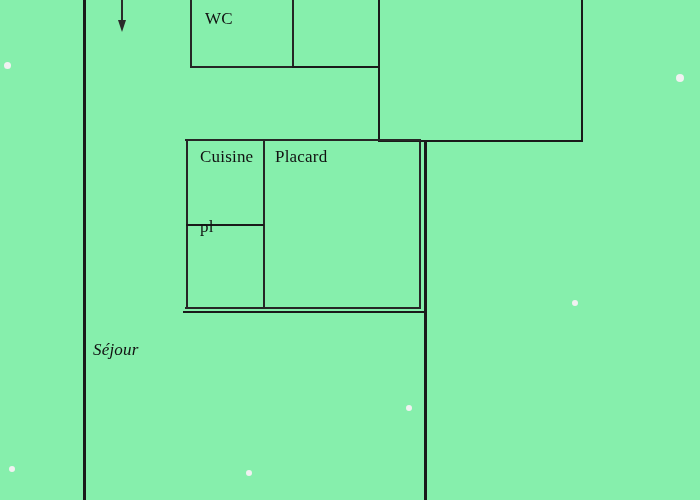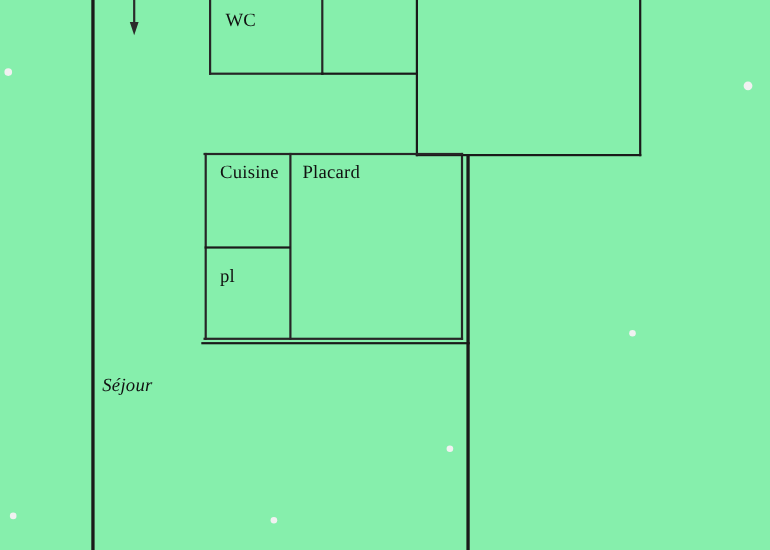--- a/index.html
+++ b/index.html
@@ -128,19 +128,19 @@
 
   <div class="arrow" style="left:118px;top:0px;width:8px;height:32px;">
     <div class="shaft"></div>
     <div class="head"></div>
   </div>
 
   <div class="room-label" style="left:205px;top:8px;">WC</div>
 
   <div class="room-label label-narrow" style="left:200px;top:146px;">Cuisine</div>
 
-  <div class="room-label" style="left:200px;top:240px;">pl</div>
+  <div class="room-label" style="left:200px;top:216px;">pl</div>
 
   <div class="room-label" style="left:275px;top:146px;">Placard</div>
 
   <div class="room-label" style="left:93px;top:339px;font-style:italic;">Séjour</div>
 
 </div>
 
 </body></html>

